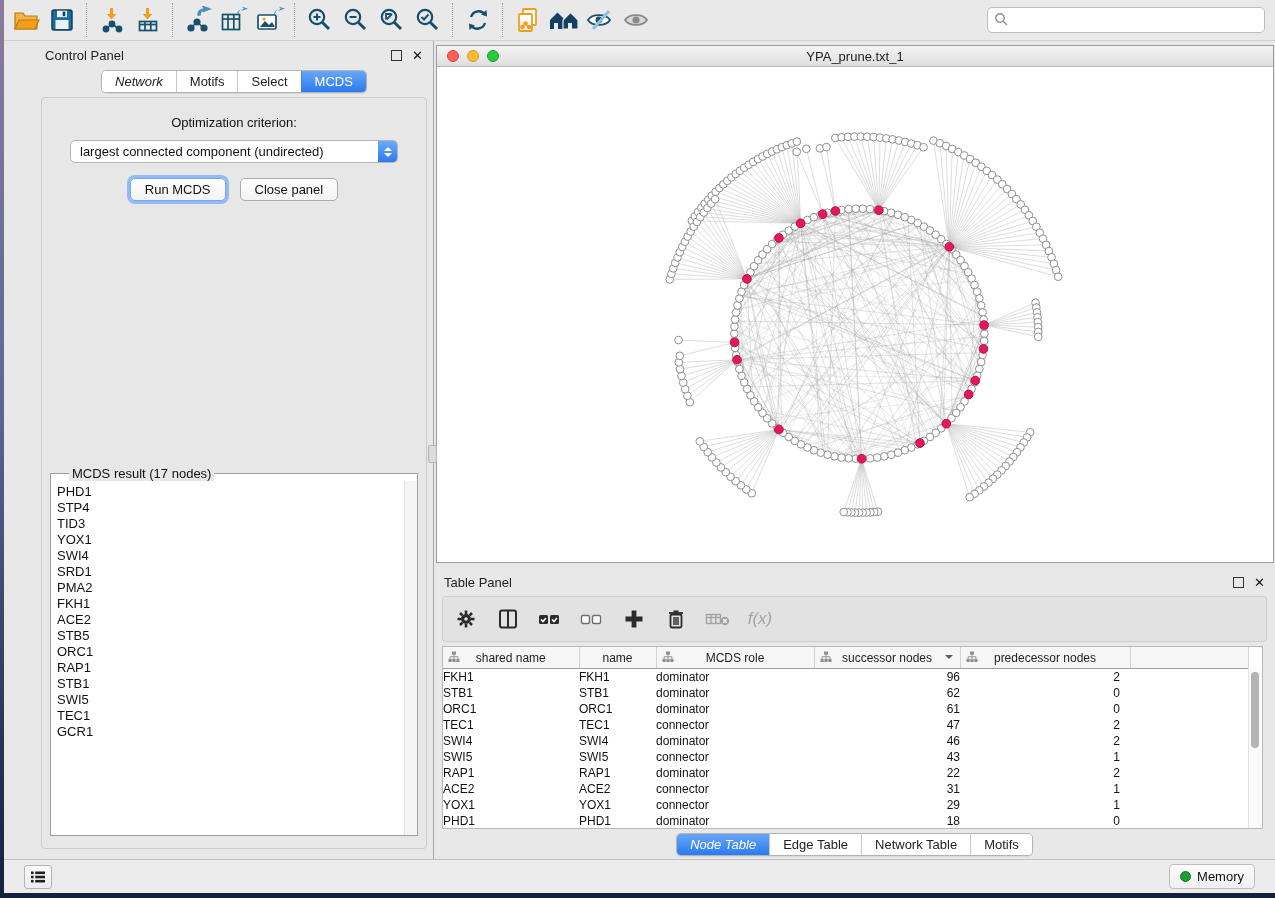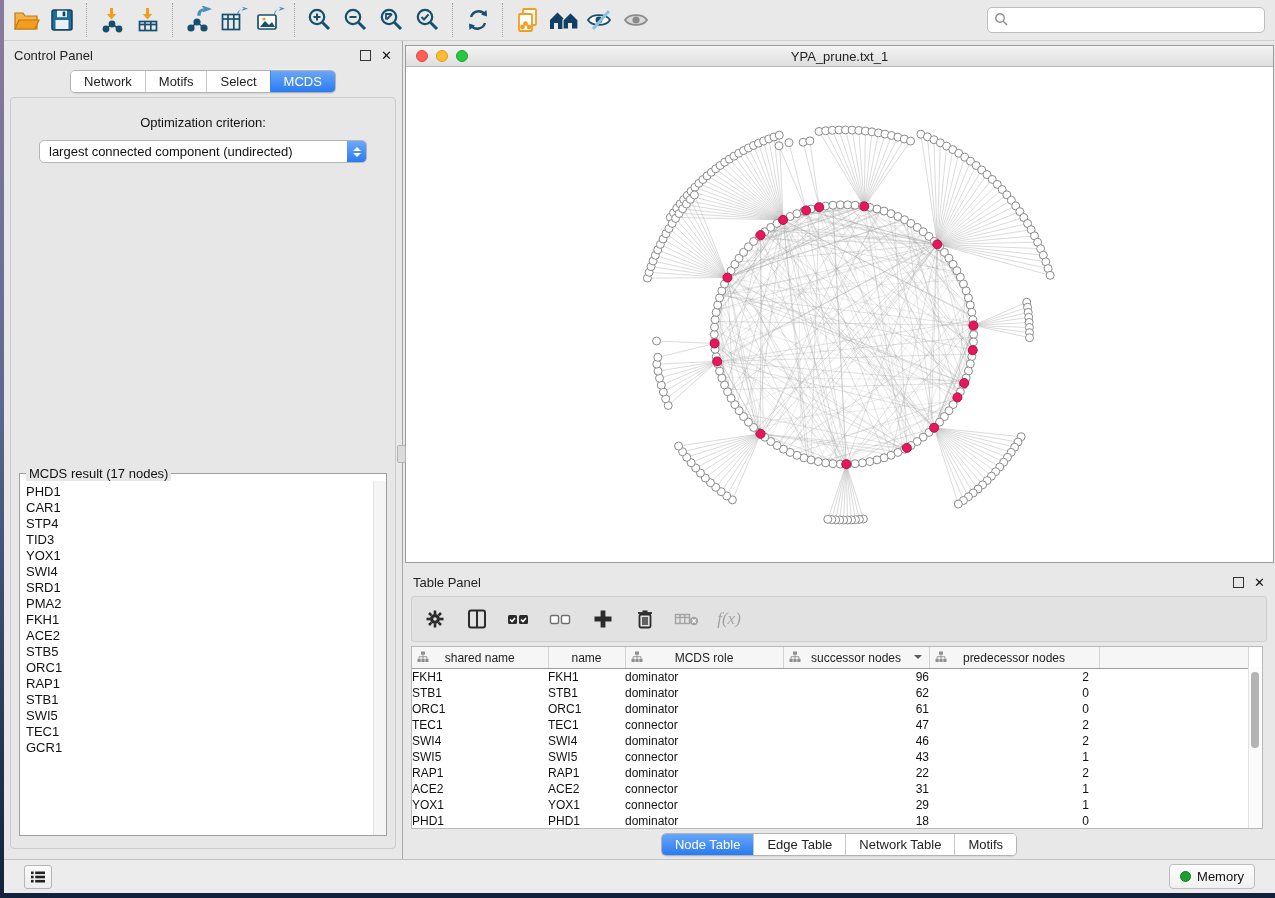--- a/index.html
+++ b/index.html
@@ -9,64 +9,64 @@
   
   .main-toolbar{height:40px;flex:0 0 40px;display:flex;align-items:center;padding:0 10px 0 4px;border-bottom:1px solid #d0d0d0;background:#e9e9e9;}
   .tb-btn{width:36px;height:36px;display:flex;align-items:center;justify-content:center;border-radius:4px;}
   .tb-btn svg{display:block;}
   .tb-sep{width:1px;height:34px;border-left:1px dotted #9f9f9f;margin:0 6px;}
   .search-wrap{margin-left:auto;position:relative;width:278px;height:26px;}
   .search-wrap input{width:100%;height:100%;box-sizing:border-box;border:1px solid #bdbdbd;border-radius:5px;background:#fff;padding:0 8px 0 26px;font-size:13px;outline:none;}
   .search-wrap .mag{position:absolute;left:7px;top:5px;}
   
   .workspace{flex:1;display:flex;min-height:0;position:relative;}
-  .control-panel{width:398px;flex:0 0 398px;border-right:1px solid #a8a8a8;display:flex;flex-direction:column;background:#e8e8e8;position:relative;}
+  .control-panel{width:398px;flex:0 0 398px;border-right:1px solid #a8a8a8;display:flex;flex-direction:column;background:#e8e8e8;position:relative;padding-left:31px;}
   .split-handle{position:absolute;right:-4px;top:404px;width:7px;height:16px;background:#dcdcdc;border:1px solid #b5b5b5;border-radius:2px;z-index:5;}
   .panel-titlebar{height:24px;flex:0 0 24px;display:flex;align-items:center;padding:2px 10px 0 10px;font-size:13px;color:#222;}
   .panel-titlebar .ttl{flex:1;}
   .float-box{width:9px;height:9px;border:1.5px solid #333;margin-right:10px;display:inline-block;}
   .close-x{font-size:13px;font-weight:bold;color:#111;line-height:1;}
   
   .segbar{display:flex;justify-content:center;align-items:center;height:28px;flex:0 0 28px;}
   .seg{display:flex;border:1px solid #b3b3b3;border-radius:5px;overflow:hidden;background:#fff;box-shadow:0 1px 1px rgba(0,0,0,.08);}
   .seg .segment{padding:3px 13px;font-size:13px;color:#222;border-left:1px solid #c8c8c8;background:#fff;white-space:nowrap;}
-  .seg .segment:first-child{border-left:none;}
+  .seg .segment:first-child{border-left:none;font-style:italic;}
   .seg .segment.active{background:linear-gradient(#68a7f8,#2a7af1);color:#fff;border-left-color:#3f82e8;}
   .cp-content{flex:1;margin:2px 6px 10px 6px;background:#e7e7e7;border:1px solid #cbcbcb;border-radius:4px;position:relative;}
   .opt-label{text-align:center;margin-top:17px;font-size:13px;color:#111;}
   .criterion{position:relative;width:328px;height:23px;margin:10px auto 0 auto;background:#fff;border:1px solid #b5b5b5;border-radius:5px;box-sizing:border-box;display:flex;align-items:center;padding-left:9px;font-size:13px;color:#111;}
   .criterion .stepper{position:absolute;right:0px;top:0px;bottom:0px;width:19px;background:linear-gradient(#6ca9f9,#2c7bf2);border-radius:0 4px 4px 0;display:flex;flex-direction:column;align-items:center;justify-content:center;gap:2px;}
   .chev{width:0;height:0;border-left:4px solid transparent;border-right:4px solid transparent;}
   .chev.up{border-bottom:4px solid #fff;}
   .chev.down{border-top:4px solid #fff;}
   .btn-row{display:flex;justify-content:center;gap:14px;margin-top:15px;}
   .mac-btn{height:23px;box-sizing:border-box;padding:2px 14px;font-size:13px;color:#111;background:linear-gradient(#ffffff,#f3f3f3);border:1px solid #ababab;border-radius:5px;}
   .mac-btn.focused{box-shadow:0 0 0 3px rgba(104,160,250,.65);border-color:#74a7ee;}
   .mcds-fieldset{position:absolute;left:8px;right:8px;top:368px;height:368px;border:1px solid #9f9f9f;background:#fff;padding:0;margin:0;}
-  .mcds-fieldset legend{font-size:13px;color:#111;background:#e7e7e7;padding:0 3px;margin-left:6px;}
+  .mcds-fieldset legend{font-size:13px;color:#111;background:#e7e7e7;padding:0 3px;margin-left:18px;}
   .mcds-list{position:absolute;left:0;right:0;top:0;bottom:0;overflow:hidden;padding:3px 0 0 6px;}
   .mcds-item{font-size:13px;line-height:16px;color:#111;}
   .mcds-scroll{position:absolute;right:0;top:0;bottom:0;width:12px;background:#f5f5f5;border-left:1px solid #e3e3e3;}
   
   .right-side{flex:1;display:flex;flex-direction:column;min-width:0;}
   .network-window{height:516px;flex:0 0 516px;margin:4px 1px 0 2px;border:1px solid #9c9c9c;background:#fff;display:flex;flex-direction:column;}
   .net-titlebar{height:20px;flex:0 0 20px;background:linear-gradient(#f4f4f4,#dedede);border-bottom:1px solid #b8b8b8;display:flex;align-items:center;position:relative;}
   .lights{display:flex;gap:8px;margin-left:10px;}
   .light{width:12px;height:12px;border-radius:50%;}
   .light.red{background:#ff5f58;border:1px solid #e0443e;box-sizing:border-box;}
   .light.yellow{background:#febc2e;border:1px solid #d89c21;box-sizing:border-box;}
   .light.green{background:#28c841;border:1px solid #1da32f;box-sizing:border-box;}
   .net-title{position:absolute;left:0;right:0;text-align:center;font-size:13px;color:#222;}
   .net-canvas{flex:1;position:relative;overflow:hidden;background:#fff;}
   .h-splitter{height:5px;flex:0 0 5px;}
   
   .table-panel{flex:1;display:flex;flex-direction:column;min-height:0;background:#e8e8e8;}
   .tp-toolbar{margin:2px 8px 0 8px;height:44px;flex:0 0 44px;background:#e2e2e2;border:1px solid #cecece;border-radius:3px;display:flex;align-items:center;padding-left:10px;gap:16px;}
   .tp-btn{display:flex;align-items:center;justify-content:center;width:26px;height:26px;}
-  .tp-btn .fx{font-family:Liberation Serif, serif;font-style:italic;font-size:17px;color:#9d9d9d;}
+  .tp-btn .fx{font-family:Liberation Sans, sans-serif;font-style:italic;font-size:17px;color:#9d9d9d;}
   .tp-btn.disabled{opacity:.9;}
   .table-wrap{margin:4px 12px 0 8px;flex:1;background:#fff;border:1px solid #b9b9b9;position:relative;overflow:hidden;}
   table.node-table{border-collapse:collapse;table-layout:fixed;width:calc(100% - 13px);font-size:12px;color:#111;}
   .node-table th{height:19px;font-weight:normal;background:#f6f6f6;border-right:1px solid #d4d4d4;border-bottom:1px solid #9e9e9e;position:relative;font-size:12px;color:#222;}
   .node-table th .hicon{position:absolute;left:5px;top:4px;}
   .node-table th .sort-arrow{position:absolute;right:7px;top:8px;width:0;height:0;border-left:4px solid transparent;border-right:4px solid transparent;border-top:4px solid #5a5a5a;}
   .node-table td{height:16px;padding:0;white-space:nowrap;overflow:hidden;}
   .td-l{padding-left:7px;}
   .td-l2{padding-left:13px;}
   .td-r{text-align:right;padding-right:16px;}
@@ -261,26 +261,29 @@
       </div>
       <div class="cp-content">
         <div class="opt-label">Optimization criterion:</div>
         <div class="criterion">
           <span>largest connected component (undirected)</span>
           <span class="stepper">
             <span class="chev up"></span>
               <span class="chev down"></span>
           </span>
         </div>
+        <div class="btn-row">
+          <button class="mac-btn focused">Run MCDS</button>
+          <button class="mac-btn">Close panel</button>
+        </div>
         <fieldset class="mcds-fieldset">
           <legend>MCDS result (17 nodes)</legend>
           <div style="position:relative;height:100%;">
             <div class="mcds-list" id="mcds-list">
                 <div class="mcds-item">PHD1</div>
-                <div class="mcds-item">CAR1</div>
                 <div class="mcds-item">STP4</div>
                 <div class="mcds-item">TID3</div>
                 <div class="mcds-item">YOX1</div>
                 <div class="mcds-item">SWI4</div>
                 <div class="mcds-item">SRD1</div>
                 <div class="mcds-item">PMA2</div>
                 <div class="mcds-item">FKH1</div>
                 <div class="mcds-item">ACE2</div>
                 <div class="mcds-item">STB5</div>
                 <div class="mcds-item">ORC1</div>

